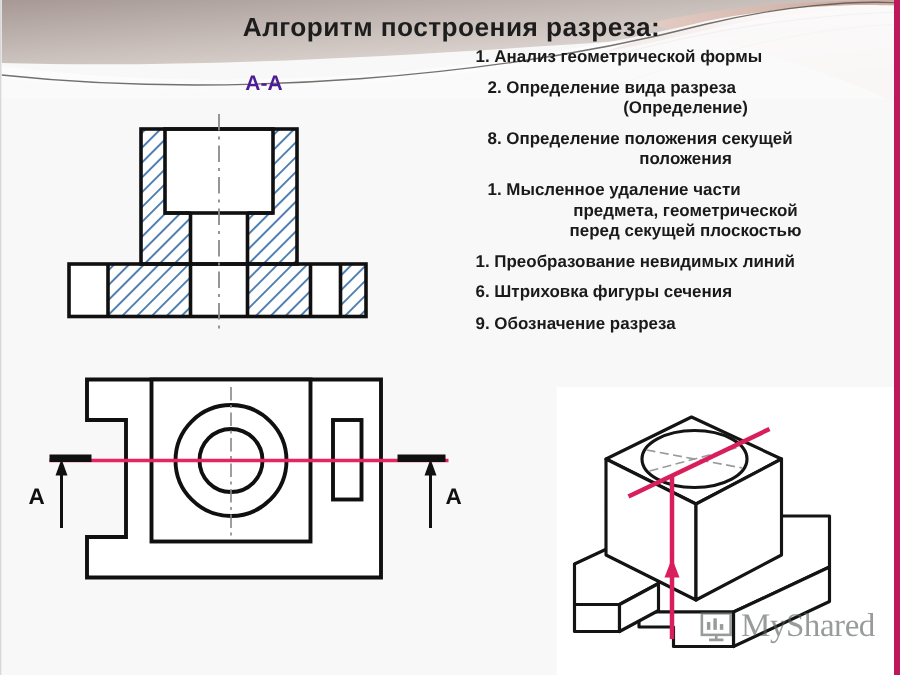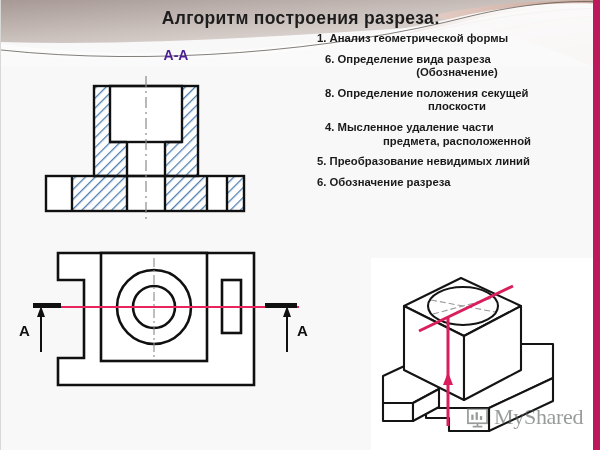--- a/index.html
+++ b/index.html
@@ -8,21 +8,21 @@
     background: #ffffff;
   }
   #slide {
     position: relative;
     width: 600px;
     height: 450px;
     overflow: hidden;
     background: #f7f7f7;
     font-family: "Liberation Sans", sans-serif;
     border-left: 1px solid #d8d8d8;
-    border-right: 7px solid #be185d;
+    border-right: 4px solid #be185d;
     box-sizing: border-box;
   }
 
   
   .bg-base {
     position: absolute;
     left: 0; top: 0;
     width: 600px; height: 450px;
     background: #f8f8f8;
   }
@@ -151,41 +151,45 @@
 
   <div id="aa-label">A-A</div>
 
   <div id="steps">
 
     <div class="step">
       <span class="l1 s-left">1. Анализ геометрической формы</span>
     </div>
 
     <div class="step">
-      <span class="l1 s-left s-indent">6. Определение вида разреза</span>
-      <span class="l2 s-center">(Обозначение)</span>
+      <span class="l1 s-left s-indent">2. Определение вида разреза</span>
+      <span class="l2 s-center">(Определение)</span>
     </div>
 
     <div class="step">
       <span class="l1 s-left s-indent">8. Определение положения секущей</span>
-      <span class="l2 s-center">плоскости</span>
-    </div>
-
-    <div class="step">
-      <span class="l1 s-left s-indent">4. Мысленное удаление части</span>
-      <span class="l2 s-center">предмета, расположенной</span>
-    </div>
-
-    <div class="step">
-      <span class="l1 s-left">5. Преобразование невидимых линий</span>
-    </div>
-
-
-    <div class="step">
-      <span class="l1 s-left">6. Обозначение разреза</span>
+      <span class="l2 s-center">положения</span>
+    </div>
+
+    <div class="step">
+      <span class="l1 s-left s-indent">1. Мысленное удаление части</span>
+      <span class="l2 s-center">предмета, геометрической</span>
+      <span class="l2 s-center">перед секущей плоскостью</span>
+    </div>
+
+    <div class="step">
+      <span class="l1 s-left">1. Преобразование невидимых линий</span>
+    </div>
+
+    <div class="step">
+      <span class="l1 s-left">6. Штриховка фигуры сечения</span>
+    </div>
+
+    <div class="step">
+      <span class="l1 s-left">9. Обозначение разреза</span>
     </div>
   </div>
 
   <svg class="dwg" id="section-view" width="250" height="160" viewBox="0 0 250 160">
     <defs>
       <pattern id="hatch" width="7" height="7" patternUnits="userSpaceOnUse" patternTransform="rotate(45)">
         <rect width="7" height="7" fill="#ffffff"></rect>
         <line x1="0" y1="0" x2="0" y2="7" stroke="#4f7fb0" stroke-width="2.6"></line>
       </pattern>
     </defs>

